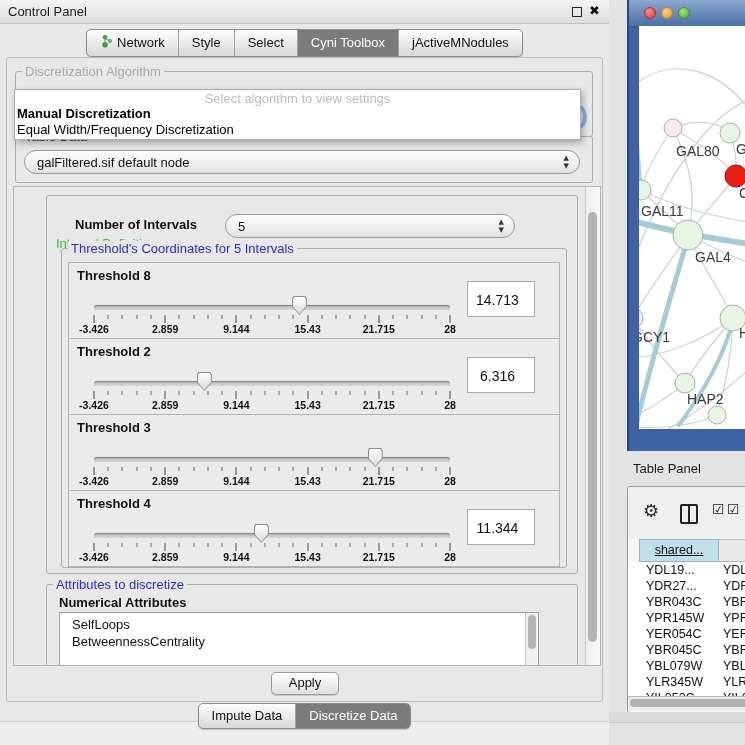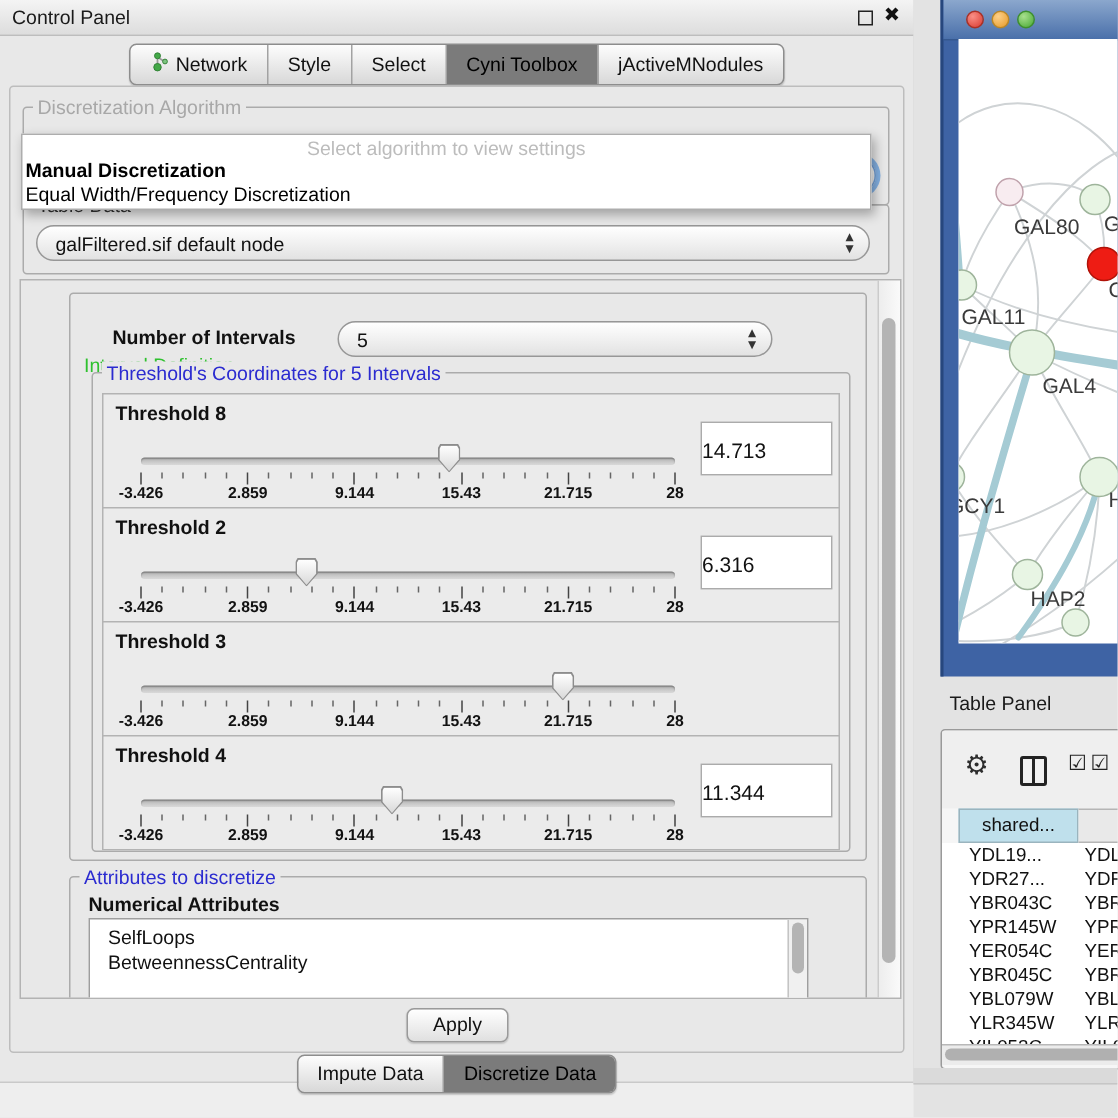--- a/index.html
+++ b/index.html
@@ -16,21 +16,21 @@
   .float-ic{position:absolute;right:27px;top:7px;width:8px;height:8px;border:1.5px solid #222;background:transparent;}
   .close-ic{position:absolute;right:9px;top:3px;font-size:13px;font-weight:bold;color:#111;
       font-family:"DejaVu Sans",sans-serif;}
 
   .seg-wrap{position:absolute;left:0;width:100%;display:flex;justify-content:center;}
   .seg{display:flex;border:1px solid #8d8d8d;border-radius:5px;overflow:hidden;
       background:linear-gradient(#fdfdfd,#d8d8d8);box-shadow:0 1px 1px rgba(0,0,0,.18);}
   .seg .tab{padding:4px 13px 5px;font-size:13px;color:#111;border-right:1px solid #a2a2a2;
       display:flex;align-items:center;gap:5px;white-space:nowrap;}
   .seg .tab:last-child{border-right:none;}
-  .seg .tab.active{background:#7b7b7b;color:#000000;text-align:center;}
+  .seg .tab.active{background:#7b7b7b;color:#ffffff;text-align:center;}
   #top-tabs-wrap{top:29px;}
   #bottom-tabs-wrap{top:703px;}
 
   .mainpanel{position:absolute;left:6px;top:57px;width:595px;height:643px;border:1px solid #bdbdbd;
       border-radius:3px;background:#e8e8e8;}
 
   .grp{position:absolute;border:1px solid #ababab;border-radius:3px;}
   .glabel{position:absolute;top:-8px;left:6px;background:#e8e8e8;padding:0 3px;font-size:13px;white-space:nowrap;}
 
   .combo{position:absolute;height:24px;border:1px solid #979797;border-radius:12px;
@@ -76,22 +76,22 @@
   .thumb{position:absolute;top:33px;width:15px;height:19px;margin-left:-7.5px;
       clip-path:polygon(10% 0,90% 0,100% 14%,100% 55%,50% 100%,0 55%,0 14%);background:#8d8d8d;}
   .thumb::after{content:"";position:absolute;inset:1px;
       clip-path:polygon(10% 0,90% 0,100% 14%,100% 55%,50% 100%,0 55%,0 14%);
       background:linear-gradient(#ffffff,#d9d9d9);}
   .ticks{position:absolute;left:25px;top:52px;width:356px;height:8px;}
   .tick{position:absolute;top:0;width:1px;height:4px;background:#666;transform:translateX(-50%);}
   .tick.major{height:8px;background:#444;}
   .tlabels{position:absolute;left:25px;top:60px;width:356px;height:13px;font-size:10.5px;font-weight:bold;color:#111;}
   .tlabel{position:absolute;transform:translateX(-50%);white-space:nowrap;}
-  .tvalue{position:absolute;left:398px;top:18px;width:88px;height:36px;background:#fff;border:1px solid #ababab;
-      font-size:14px;color:#111;text-align:left;line-height:36px;padding-right:7px;box-sizing:border-box;}
+  .tvalue{position:absolute;left:398px;top:18px;width:68px;height:36px;background:#fff;border:1px solid #ababab;
+      font-size:14px;color:#111;text-align:center;line-height:36px;padding-right:7px;box-sizing:border-box;}
 
   #attr-group{left:32px;top:397px;width:530px;height:92px;}
   #attr-group>.glabel{color:#2b2bd0;}
   #numattr-label{position:absolute;left:12px;top:10px;font-weight:bold;font-size:13px;color:#111;}
   .listbox{position:absolute;left:12px;top:27px;width:478px;height:62px;background:#fff;border:1px solid #9e9e9e;overflow:hidden;}
   .listbox .item{font-size:13px;color:#111;padding-left:12px;line-height:17px;white-space:nowrap;}
   .listbox .item:first-child{padding-top:3px;}
   .list-vscroll{position:absolute;right:0;top:0;width:12px;height:100%;background:#f0f0f0;border-left:1px solid #c4c4c4;}
   .list-vscroll .vthumb{position:absolute;left:2px;top:2px;width:8px;height:34px;border-radius:4px;background:#b4b4b4;}
 
@@ -113,21 +113,21 @@
   .tp-label{position:absolute;left:633px;top:461px;font-size:13px;color:#1a1a1a;text-align:center;}
   .table-window{position:absolute;left:627px;top:486px;width:130px;height:225px;background:#f6f6f6;
       border:1px solid #9a9a9a;border-radius:3px;overflow:hidden;}
   .tp-toolbar{position:absolute;left:0;top:0;width:100%;height:52px;background:#efefef;}
   .gear-ic{position:absolute;left:15px;top:13px;font-size:18px;color:#2d2d2d;font-family:"DejaVu Sans",sans-serif;}
   .split-ic{position:absolute;left:52px;top:17px;width:14px;height:16px;border:2px solid #222;border-radius:2px;}
   .split-ic::after{content:"";position:absolute;left:50%;top:0;width:2px;height:100%;background:#222;transform:translateX(-50%);}
   .check-ic{position:absolute;top:14px;font-size:14px;color:#222;font-family:"DejaVu Sans",sans-serif;}
   .tp-header{position:absolute;left:0;top:52px;width:100%;height:23px;}
   .th1{position:absolute;left:11px;top:0;width:80px;height:23px;background:#bfe0ec;border:1px solid #9ab4be;
-      box-sizing:border-box;font-size:12.5px;color:#111;text-align:center;line-height:21px;}
+      box-sizing:border-box;font-size:12.5px;color:#111;text-align:center;line-height:21px;text-decoration:underline;}
   .th2{position:absolute;left:91px;top:0;right:0;height:23px;background:#e9e9e9;border:1px solid #b5b5b5;border-left:none;
       box-sizing:border-box;font-size:12.5px;color:#222;text-align:right;padding-right:3px;line-height:21px;}
   .tp-rows{position:absolute;left:0;top:75px;width:100%;height:134px;background:#ffffff;overflow:hidden;}
   .tp-row{height:16px;display:flex;font-size:12.5px;color:#111;align-items:center;}
   .tp-row .c1{width:95px;padding-left:18px;box-sizing:border-box;white-space:nowrap;}
   .tp-row .c2{white-space:nowrap;}
   .tp-hscroll{position:absolute;left:0;top:209px;width:100%;height:13px;background:#ececec;border-top:1px solid #b8b8b8;}
   .tp-hscroll .hthumb{position:absolute;left:2px;right:5px;top:2px;height:8px;border-radius:4px;background:#b0b0b0;}
   .below-strip{position:absolute;left:609px;top:712px;width:136px;height:10px;background:#dadada;border-bottom:1px solid #c6c6c6;}
 </style>

